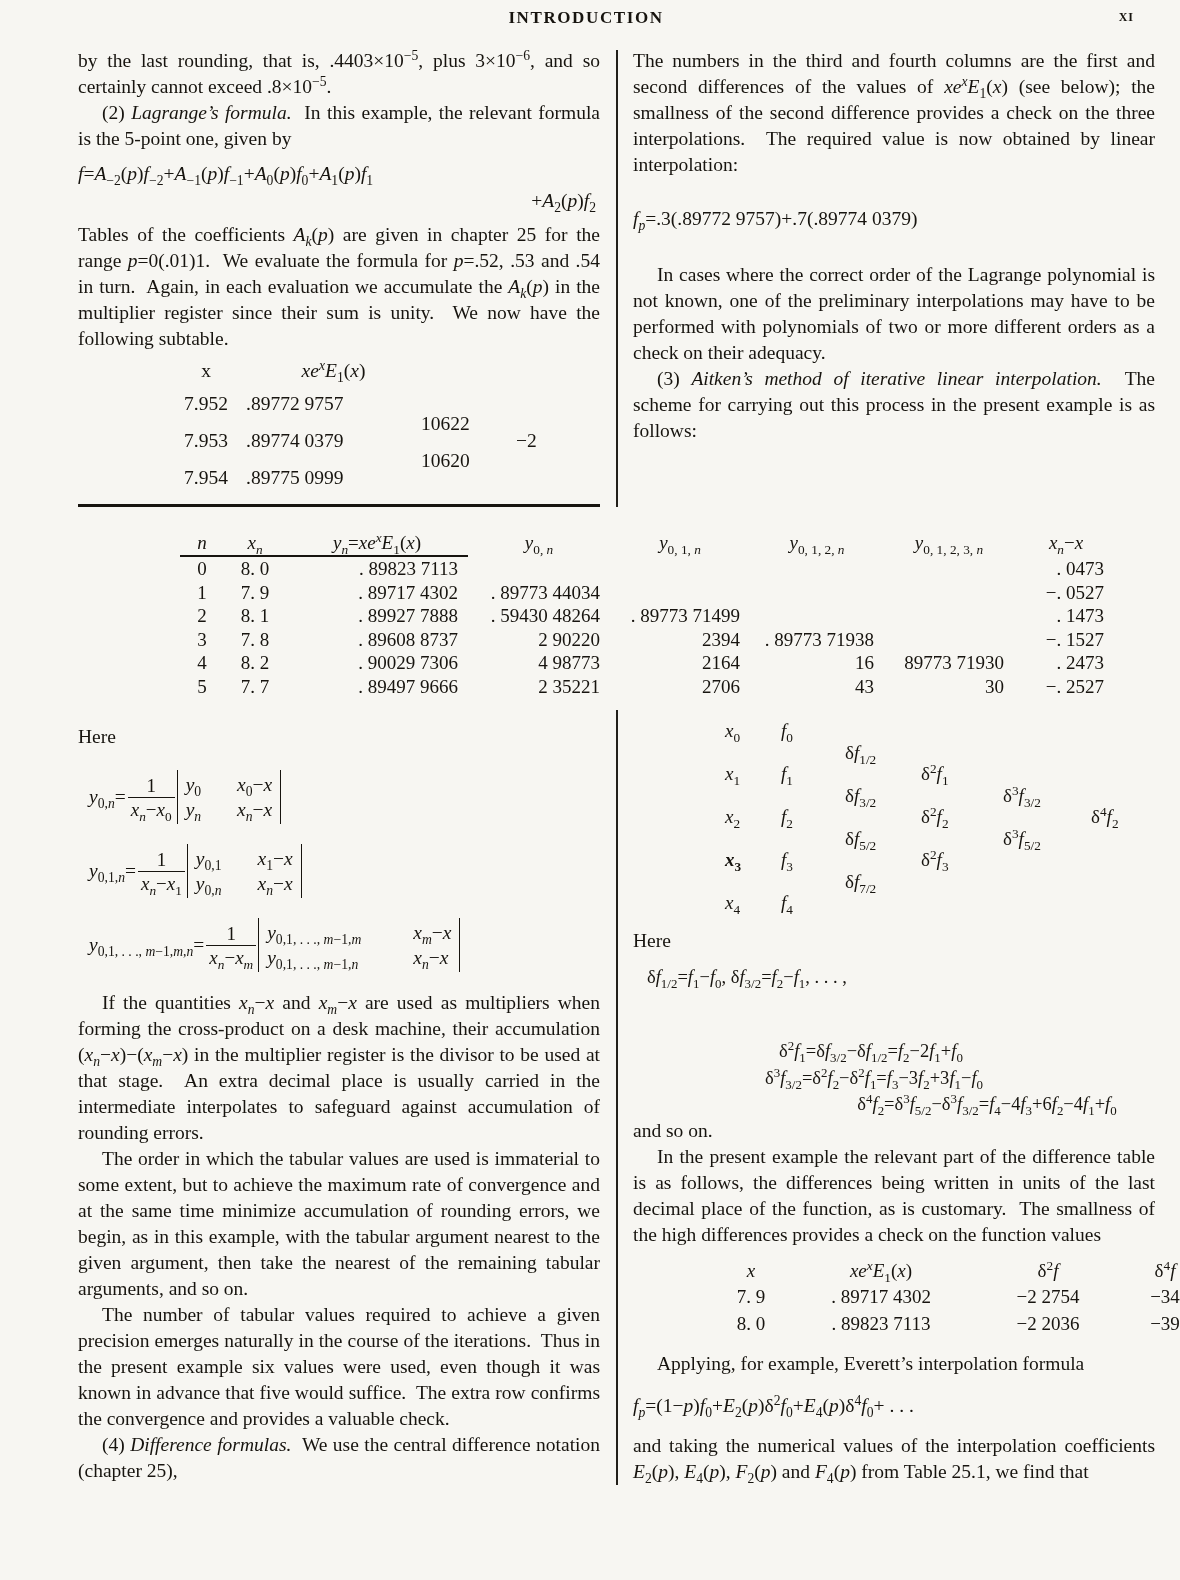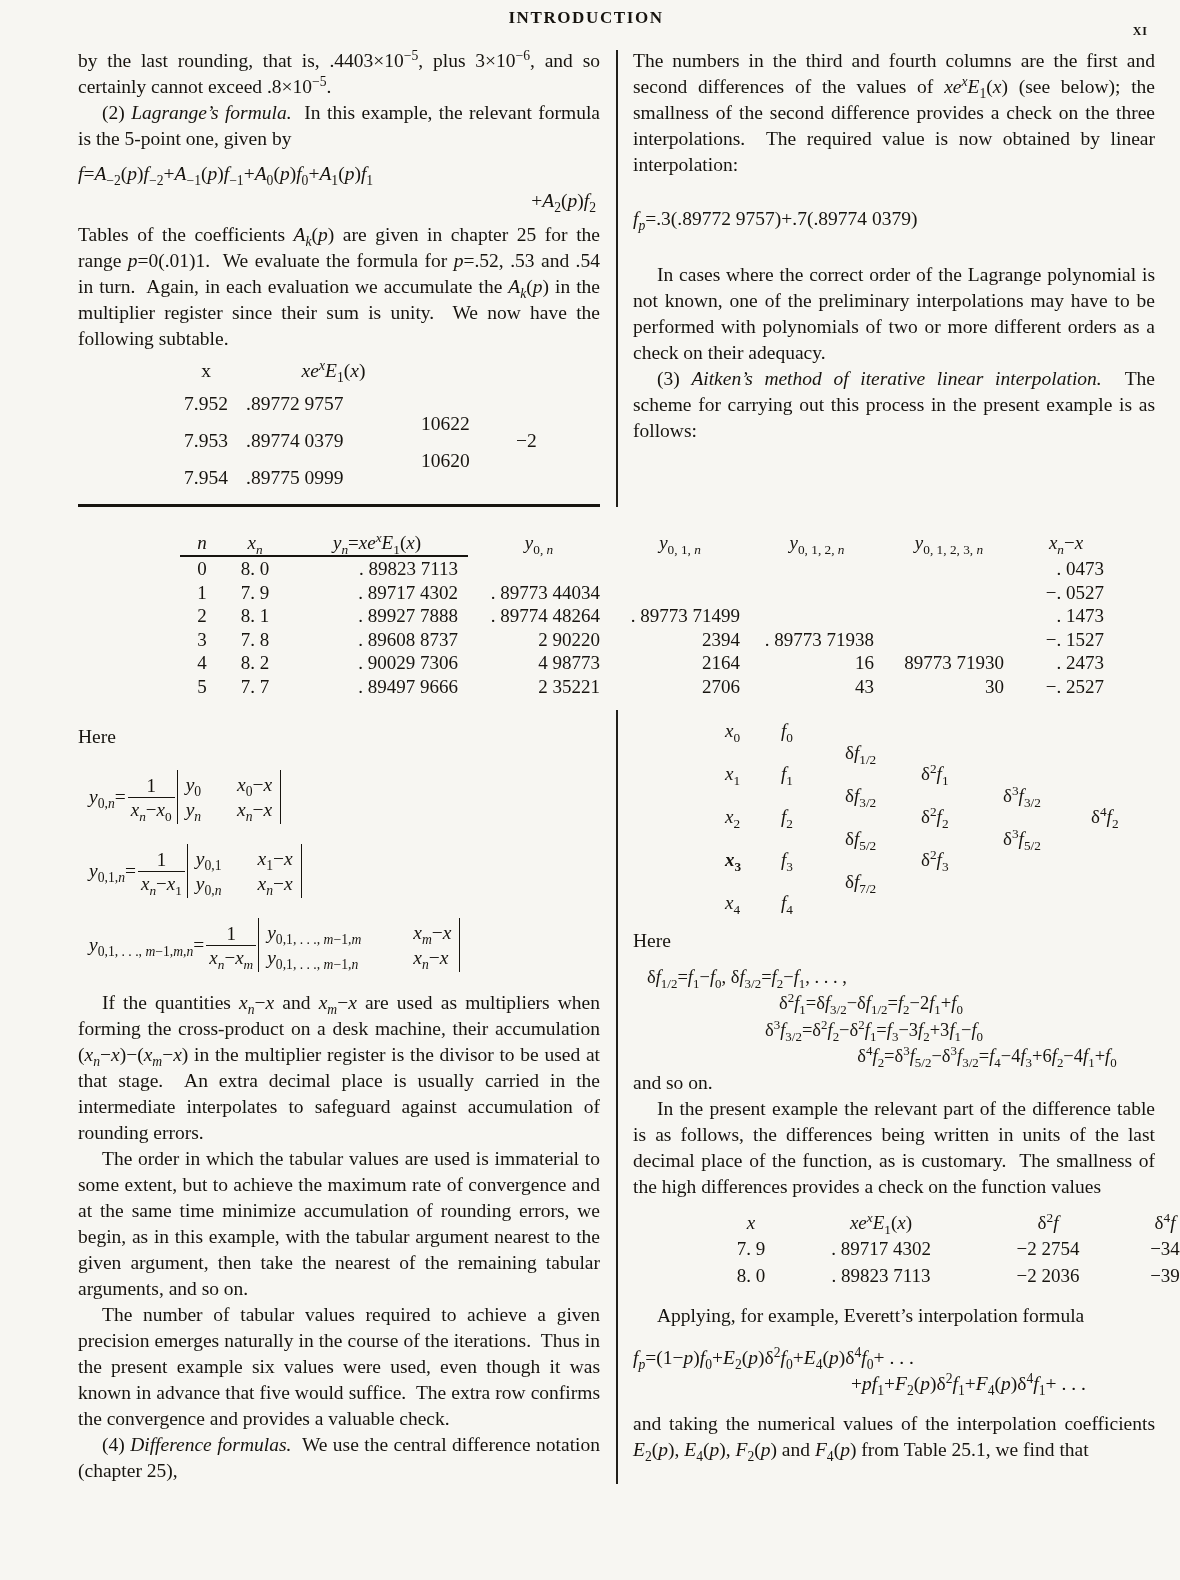--- a/index.html
+++ b/index.html
@@ -2,21 +2,21 @@
 <html><head>
 <meta charset="utf-8">
 <style>
   html,body{margin:0;padding:0;background:#dedcd6;}
   .page{width:1180px;height:1580px;background:#f7f6f2;position:relative;box-sizing:border-box;
         padding:8px 16px 0 78px;font-family:"Liberation Serif","DejaVu Serif",serif;color:#17140f;
         overflow:hidden;}
   .pg-header{position:relative;height:40px;}
   .pg-title{position:absolute;left:0;right:70px;text-align:center;font-weight:700;font-size:17px;
             letter-spacing:1.6px;}
-  .pg-num{position:absolute;right:16px;top:-2px;font-weight:700;font-size:17px;font-variant:small-caps;letter-spacing:1px;margin-top:14px;}
+  .pg-num{position:absolute;right:30px;top:-2px;font-weight:700;font-size:17px;font-variant:small-caps;letter-spacing:1px;}
   .cols{display:flex;align-items:stretch;}
   .col-left{width:522px;flex:none;}
   .col-right{width:522px;flex:none;}
   .vdiv{width:2px;background:#221f1a;margin:2px 15px 0 16px;flex:none;}
   p{margin:0;text-align:justify;font-size:19.5px;line-height:26px;}
   p.ind{text-indent:24px;}
   i{font-style:italic;}
   sub,sup{font-size:0.7em;line-height:0;}
   .eq{font-size:19.5px;line-height:26px;}
   .lg1{margin-top:9px;}
@@ -50,21 +50,21 @@
        border-right:1.5px solid #17140f;padding:2px 8px;line-height:25px;}
   .det.wide{column-gap:52px;}
   .here{margin-top:16px;font-size:19.5px;}
   .mt14{margin-top:14px;} .mt10{margin-top:10px;} .mt18{margin-top:18px;}
   
   .diag{display:grid;grid-template-columns:56px 64px 76px 82px 88px 60px;grid-template-rows:repeat(9,21.5px);
         margin:12px 0 0 92px;font-size:19px;}
   .diag span{display:block;}
   
   .dl{font-size:18.5px;line-height:26.5px;white-space:nowrap;}
-  .dl1{margin-left:14px;} .dl2{margin-left:146px;} .dl3{margin-left:132px;} .dl4{margin-left:186px;text-align:center;}
+  .dl1{margin-left:14px;} .dl2{margin-left:146px;margin-top:48px;} .dl3{margin-left:132px;} .dl4{margin-left:186px;text-align:center;}
   
   .smalltable{display:grid;grid-template-columns:64px 196px 138px 96px;margin:10px 0 0 86px;
               font-size:19px;line-height:26.5px;}
   .smalltable span{text-align:center;display:block;}
   .ev1{margin-top:16px;white-space:nowrap;}
   .ev2{margin-left:218px;white-space:nowrap;}
 </style>
 </head>
 <body>
 
@@ -138,21 +138,21 @@
       <span class="atr">. 89773 44034</span>
       <span class="atr"></span>
       <span class="atr"></span>
       <span class="atr"></span>
       <span class="atr2">−. 0527</span>
     </div>
     <div class="at-row">
       <span class="atc">2</span>
       <span class="atc">8. 1</span>
       <span class="atr">. 89927 7888</span>
-      <span class="atr">. 89774 48264</span>
+      <span class="atr">. 59430 48264</span>
       <span class="atr">. 89773 71499</span>
       <span class="atr"></span>
       <span class="atr"></span>
       <span class="atr2">. 1473</span>
     </div>
     <div class="at-row">
       <span class="atc">3</span>
       <span class="atc">7. 8</span>
       <span class="atr">. 89608 8737</span>
       <span class="atr">2 90220</span>
@@ -279,18 +279,17 @@
         <span>−2 2754</span>
         <span>−34</span>
         <span>8. 0</span>
         <span>. 89823 7113</span>
         <span>−2 2036</span>
         <span>−39</span>
       </div>
 
       <p class="ind mt14">Applying, for example, Everett’s interpolation formula</p>
       <div class="eq ev1"><i>f<sub>p</sub></i>=(1−<i>p</i>)<i>f</i><sub>0</sub>+<i>E</i><sub>2</sub>(<i>p</i>)δ<sup>2</sup><i>f</i><sub>0</sub>+<i>E</i><sub>4</sub>(<i>p</i>)δ<sup>4</sup><i>f</i><sub>0</sub>+ . . .</div>
-      <div class="eq ev2">+<i>pf</i><sub>1</sub>+<i>F</i><sub>2</sub>(<i>p</i>)δ<sup>2</sup><i>f</i><sub>1</sub>+<i>F</i><sub>4</sub>(<i>p</i>)δ<sup>4</sup><i>f</i><sub>1</sub>+ . . .</div>
       <p class="mt14">and taking the numerical values of the interpolation coefficients <i>E</i><sub>2</sub>(<i>p</i>), <i>E</i><sub>4</sub>(<i>p</i>), <i>F</i><sub>2</sub>(<i>p</i>) and <i>F</i><sub>4</sub>(<i>p</i>) from Table 25.1, we find that</p>
     </div>
   </div>
 
 </div>
 
 </body></html>

